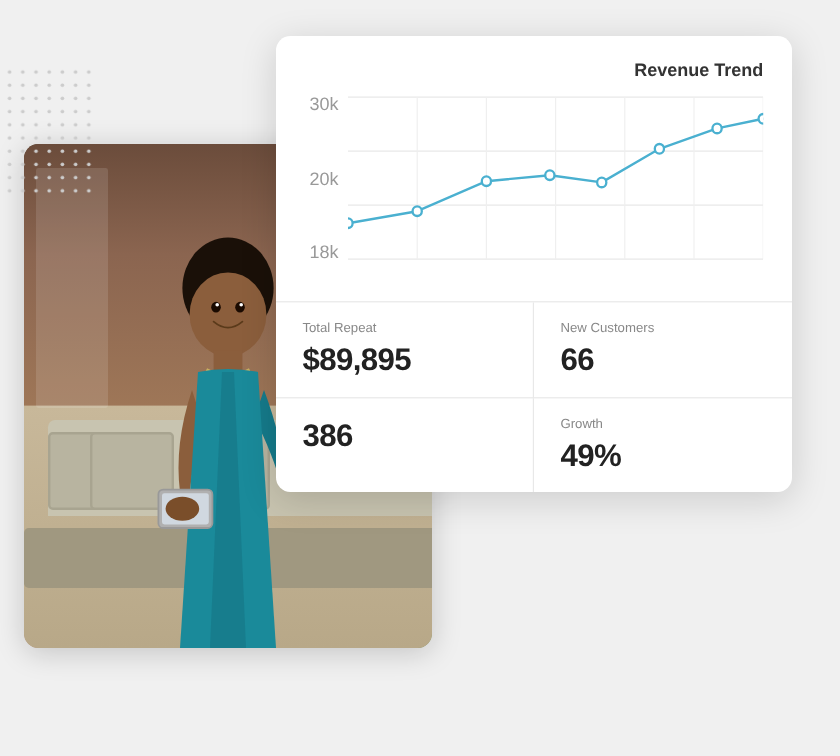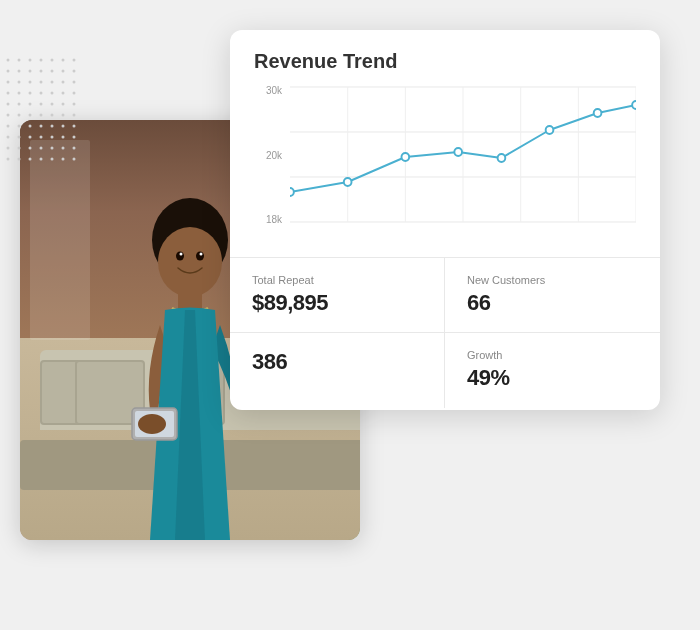--- a/index.html
+++ b/index.html
@@ -124,24 +124,25 @@
       padding: 0;
       overflow: hidden;
     }
 
     .chart-area {
       padding: 20px 24px 12px;
       border-bottom: 1px solid #e8e8e8;
     }
 
     .chart-title {
-      font-size: 20px;
+      font-size: 15px;
       font-weight: 600;
       color: #333;
       margin-bottom: 12px;
+      text-align: right;
     }
 
     .chart-container {
       position: relative;
       height: 160px;
       width: 100%;
     }
 
     .y-axis-labels {
       position: absolute;
@@ -150,21 +151,21 @@
       bottom: 20px;
       width: 32px;
       display: flex;
       flex-direction: column;
       justify-content: space-between;
       align-items: flex-end;
       padding-right: 4px;
     }
 
     .y-label {
-      font-size: 10px;
+      font-size: 15px;
       color: #999;
       margin-left: 20px;
     }
 
     .chart-plot {
       position: absolute;
       left: 36px;
       right: 0;
       top: 0;
       bottom: 20px;
@@ -198,21 +199,21 @@
     }
 
     .stat-label {
       font-size: 11px;
       color: #888;
       margin-bottom: 4px;
       font-weight: 400;
     }
 
     .stat-value {
-      font-size: 22px;
+      font-size: 26px;
       font-weight: 700;
       color: #222;
       letter-spacing: -0.5px;
     }
 
     .dot-grid-outer {
       position: absolute;
       top: 55px;
       left: -30px;
       z-index: 2;

